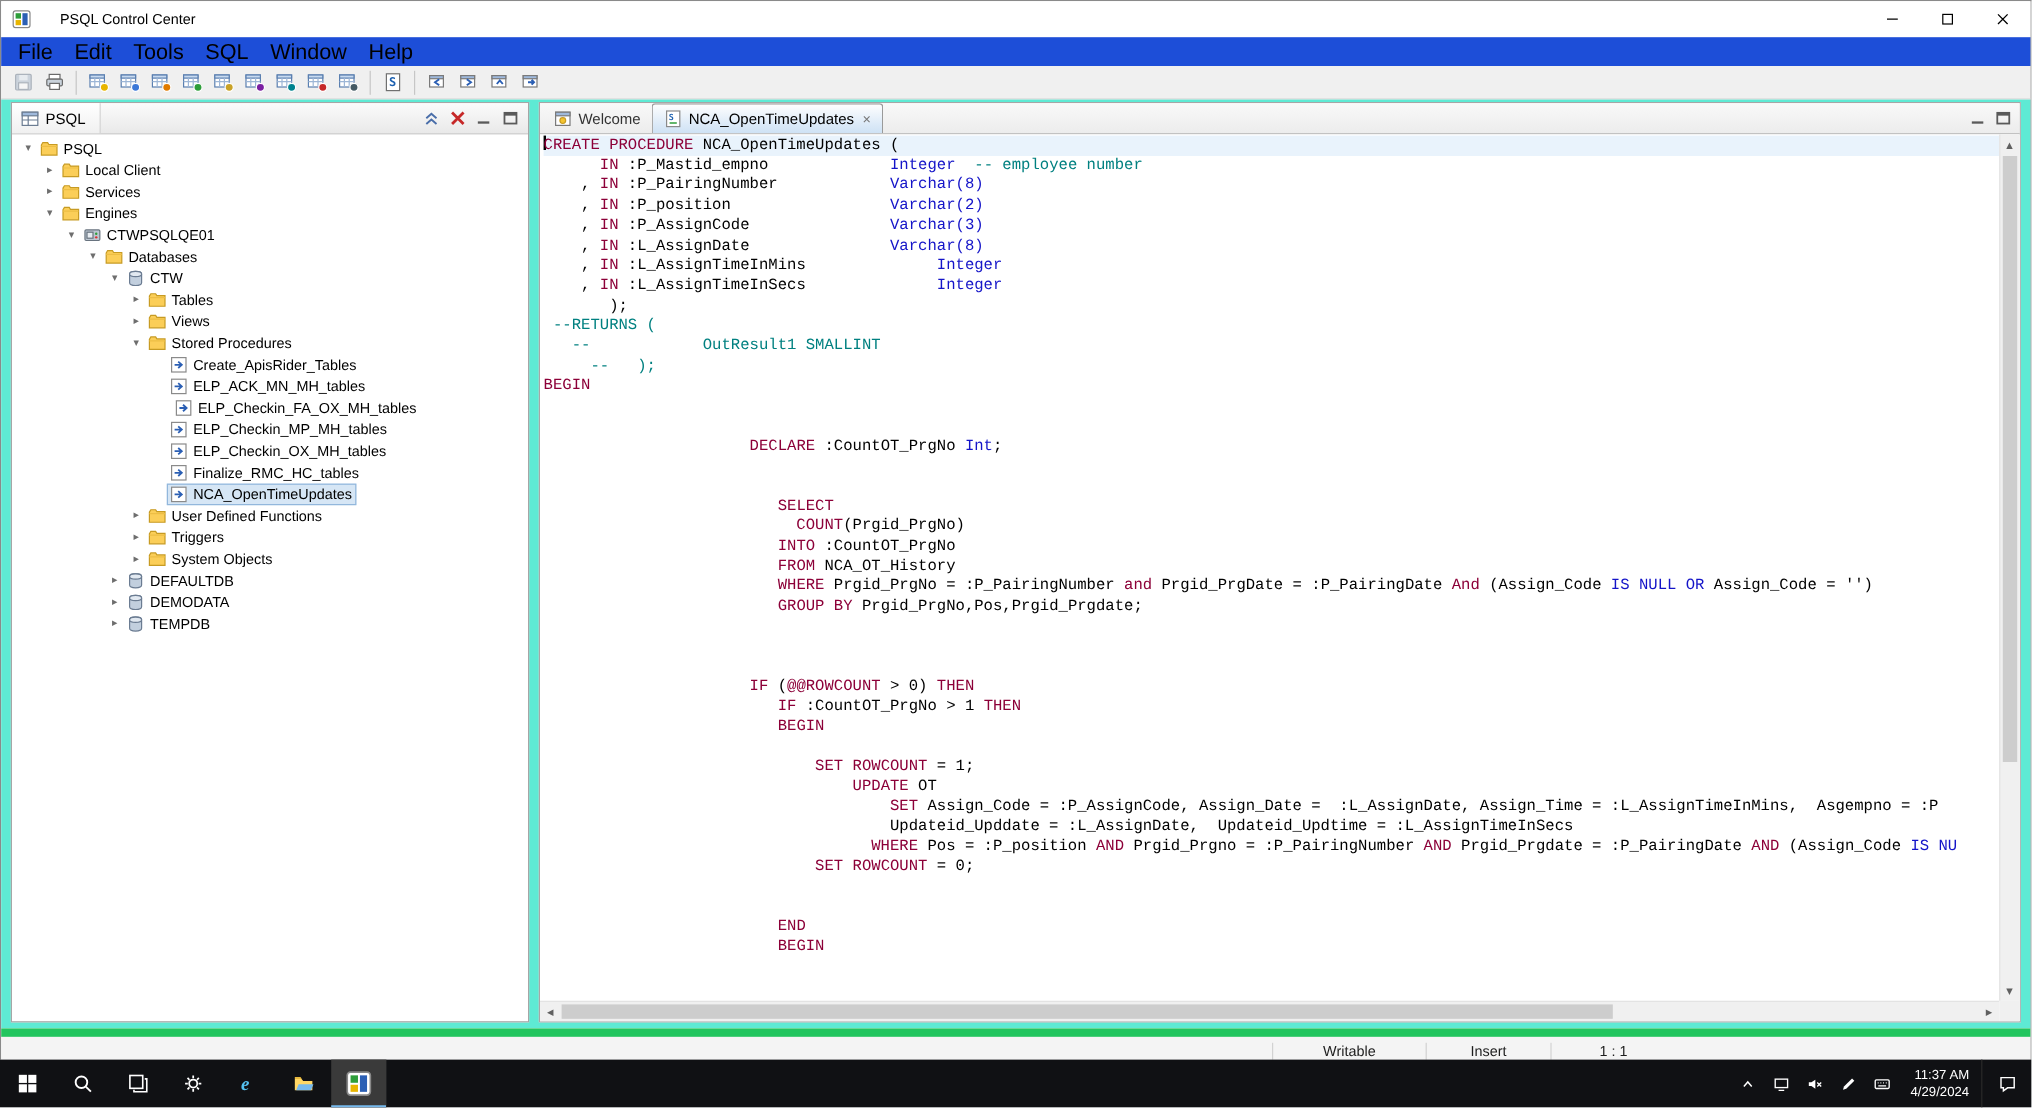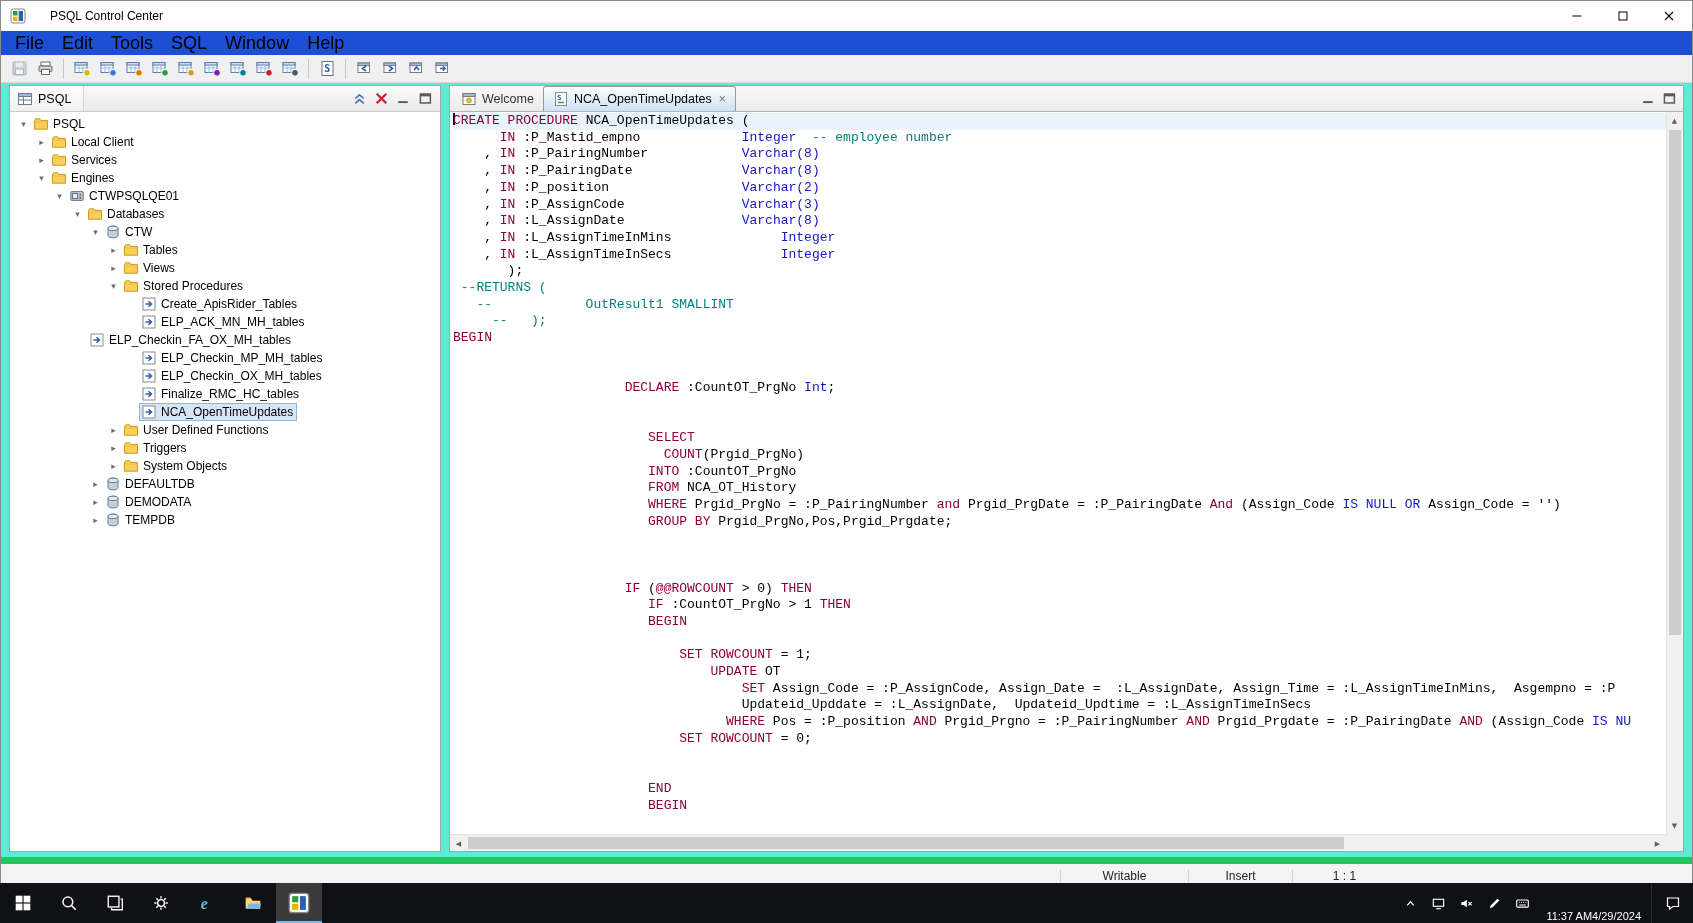--- a/index.html
+++ b/index.html
@@ -64,21 +64,21 @@
 .sb-tail{width:296px;border-left:1px solid #D2D2D2;}
 .taskbar{height:40px;background:var(--taskbar);display:flex;align-items:stretch;color:#fff;flex:none;}
 .tb-apps{display:flex;}
 .tb-app{width:46px;display:flex;align-items:center;justify-content:center;}
 .tb-app .icon{width:18px;height:18px;}
 .tb-app.active{background:#3A3A3A;box-shadow:inset 0 -2px 0 #76B9ED;}
 .tb-app.active .icon{width:22px;height:22px;}
 .tb-right{margin-left:auto;display:flex;align-items:stretch;}
 .tray-btn{width:28px;display:flex;align-items:center;justify-content:center;}
 .tray-btn .icon{width:15px;height:15px;}
-.clock{display:flex;justify-content:center;align-items:flex-end;padding:0 10px;font-size:11px;line-height:14px;}
+.clock{display:flex;flex-direction:column;justify-content:center;align-items:flex-end;padding:0 10px;font-size:11px;line-height:14px;}
 .action-center{width:42px;display:flex;align-items:center;justify-content:center;border-left:1px solid #2A2A2A;}
 .action-center .icon{width:16px;height:16px;}
 </style>
 </head>
 <body>
 
 <div class="screen">
   <div class="app-window">
 
     <div class="titlebar">
@@ -469,21 +469,21 @@
               <span class="tree-label-wrap">
                 <span class="icon">
                   <svg viewBox="0 0 16 16">
                     <rect x="2" y="2" width="12" height="12" fill="#fff" stroke="#8A8A8A"></rect>
                     <path d="M4.5 8h5.5M7.5 5.3L10.5 8l-3 2.7" fill="none" stroke="#2B5FB4" stroke-width="1.5"></path>
                   </svg>
                 </span>
                 <span class="tree-label">ELP_ACK_MN_MH_tables</span>
               </span>
             </div>
-            <div class="tree-row" style="padding-left: 62px;">
+            <div class="tree-row" style="padding-left: 118px;">
               <span class="twistie"></span>
               <span class="tree-label-wrap">
                 <span class="icon">
                   <svg viewBox="0 0 16 16">
                     <rect x="2" y="2" width="12" height="12" fill="#fff" stroke="#8A8A8A"></rect>
                     <path d="M4.5 8h5.5M7.5 5.3L10.5 8l-3 2.7" fill="none" stroke="#2B5FB4" stroke-width="1.5"></path>
                   </svg>
                 </span>
                 <span class="tree-label">ELP_Checkin_FA_OX_MH_tables</span>
               </span>
@@ -652,21 +652,20 @@
                   </svg>
                 </span>
               </div>
             </div>
         </div>
         <div class="code-wrap">
           <div class="code-area">
               <div class="code-line current"><span class="tok-k">CREATE PROCEDURE</span><span class="tok-p"> NCA_OpenTimeUpdates (</span></div>
               <div class="code-line"><span class="tok-p">      </span><span class="tok-k">IN</span><span class="tok-p"> :P_Mastid_empno             </span><span class="tok-t">Integer</span><span class="tok-p">  </span><span class="tok-c">-- employee number</span></div>
               <div class="code-line"><span class="tok-p">    , </span><span class="tok-k">IN</span><span class="tok-p"> :P_PairingNumber            </span><span class="tok-t">Varchar(8)</span></div>
-              <div class="code-line"><span class="tok-p">    , </span><span class="tok-k">IN</span><span class="tok-p"> :P_PairingDate              </span><span class="tok-t">Varchar(8)</span></div>
               <div class="code-line"><span class="tok-p">    , </span><span class="tok-k">IN</span><span class="tok-p"> :P_position                 </span><span class="tok-t">Varchar(2)</span></div>
               <div class="code-line"><span class="tok-p">    , </span><span class="tok-k">IN</span><span class="tok-p"> :P_AssignCode               </span><span class="tok-t">Varchar(3)</span></div>
               <div class="code-line"><span class="tok-p">    , </span><span class="tok-k">IN</span><span class="tok-p"> :L_AssignDate               </span><span class="tok-t">Varchar(8)</span></div>
               <div class="code-line"><span class="tok-p">    , </span><span class="tok-k">IN</span><span class="tok-p"> :L_AssignTimeInMins              </span><span class="tok-t">Integer</span></div>
               <div class="code-line"><span class="tok-p">    , </span><span class="tok-k">IN</span><span class="tok-p"> :L_AssignTimeInSecs              </span><span class="tok-t">Integer</span></div>
               <div class="code-line"><span class="tok-p">       );</span></div>
               <div class="code-line"><span class="tok-p"> </span><span class="tok-c">--RETURNS (</span></div>
               <div class="code-line"><span class="tok-p">   </span><span class="tok-c">--            OutResult1 SMALLINT</span></div>
               <div class="code-line"><span class="tok-p">     </span><span class="tok-c">--   );</span></div>
               <div class="code-line"><span class="tok-k">BEGIN</span></div>

